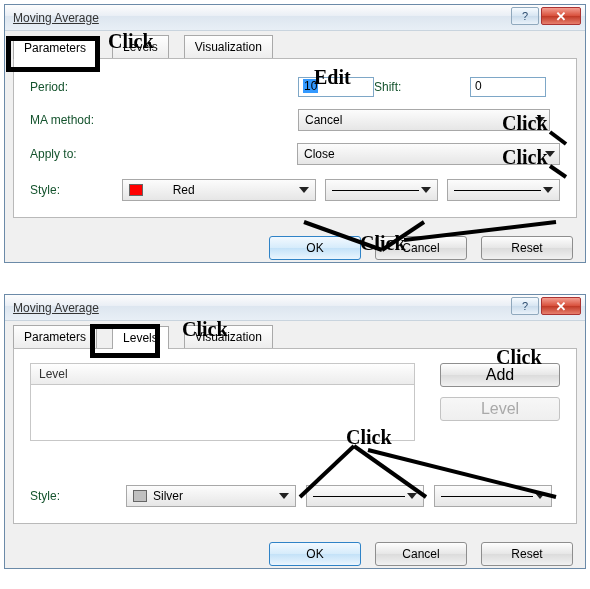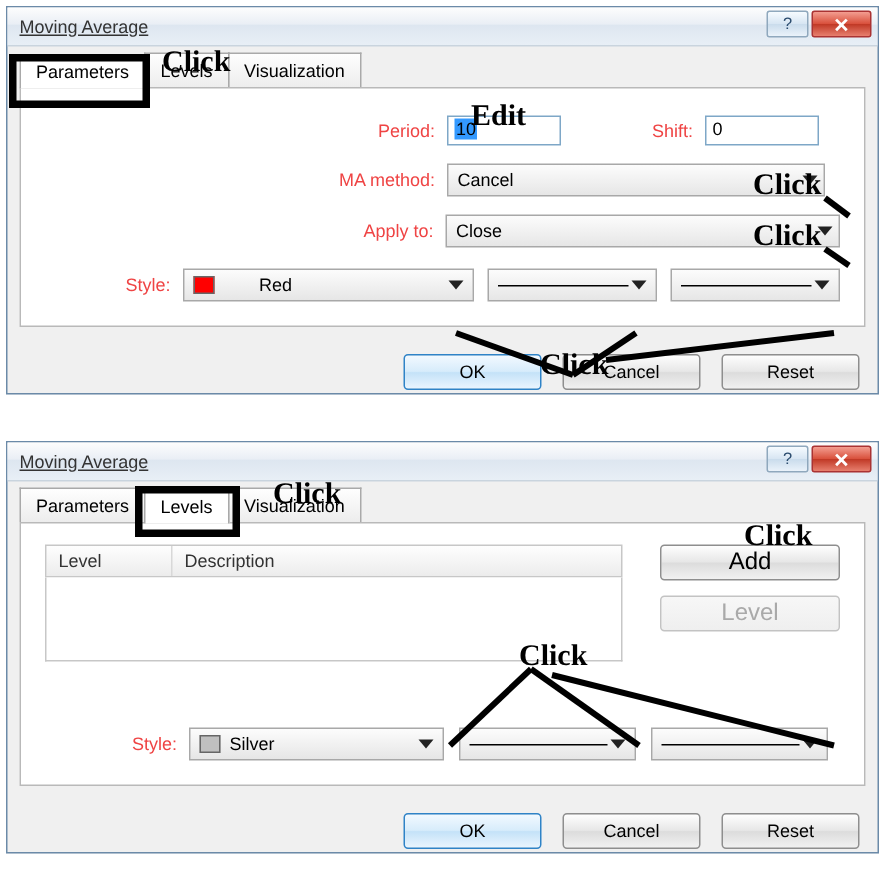--- a/index.html
+++ b/index.html
@@ -51,21 +51,21 @@
     background: linear-gradient(#f39d90,#d9523e 48%,#c13a27 52%,#e77f6e);
     border-color: #a33;
     color: #fff;
     font-weight: bold;
     font-size: 13px;
   }
   .tabs {
     display: flex;
     margin-top: 4px;
     margin-left: 8px;
-    gap: 0;
+    gap: 16px;
     position: relative;
     z-index: 2;
   }
   .tab {
     padding: 4px 10px;
     border: 1px solid #a9a9a9;
     border-bottom: none;
     background: linear-gradient(#fefefe,#ededed);
     margin-right: -1px;
     font-size: 12px;
@@ -81,22 +81,21 @@
     background: #fff;
     padding: 18px 16px 16px 16px;
     position: relative;
   }
   .row {
     display: flex;
     align-items: center;
     margin-bottom: 12px;
   }
   .lbl {
-    text-align: right;
-    color: #ef4444;
+    color: #14532d;
     padding-right: 8px;
   }
   .inputtxt {
     height: 20px;
     border: 1px solid #7ea7c7;
     padding: 1px 4px;
     font-size: 12px;
     background: #fff;
   }
   .inputtxt.sel {
@@ -302,21 +301,20 @@
       <div class="tab">Parameters</div>
       <div class="tab active">Levels</div>
       <div class="tab">Visualization</div>
     </div>
 
     <div class="pane" style="padding:14px 16px 16px 16px;">
       <div style="display:flex; gap:25px;">
         <div style="flex:1;">
           <div class="listhdr">
             <div style="width:84px;">Level</div>
-            <div style="flex:1;">Description</div>
           </div>
           <div class="listbody"></div>
         </div>
         <div class="sidebtns">
           <div class="sidebtn">Add</div>
           <div class="sidebtn disabled">Level</div>
         </div>
       </div>
 
       <div class="row" style="margin-top:44px; margin-bottom:0;">

